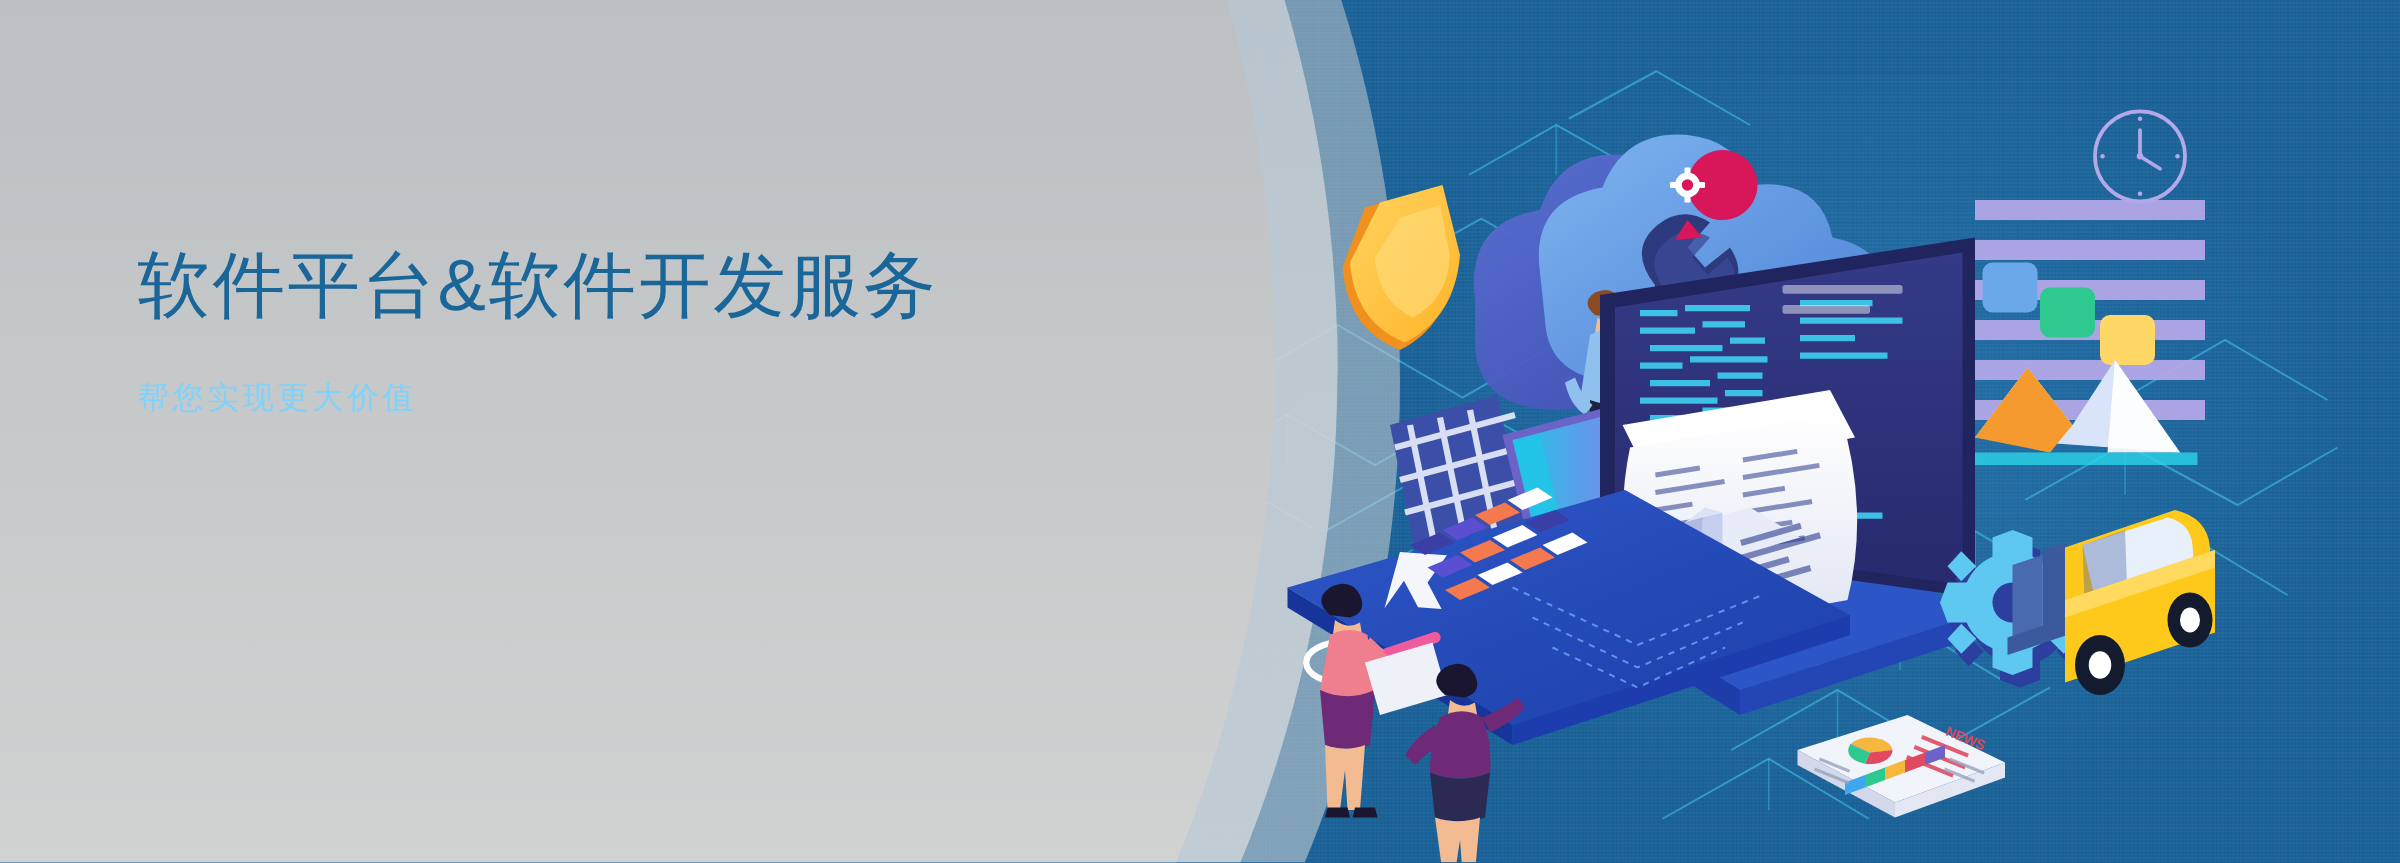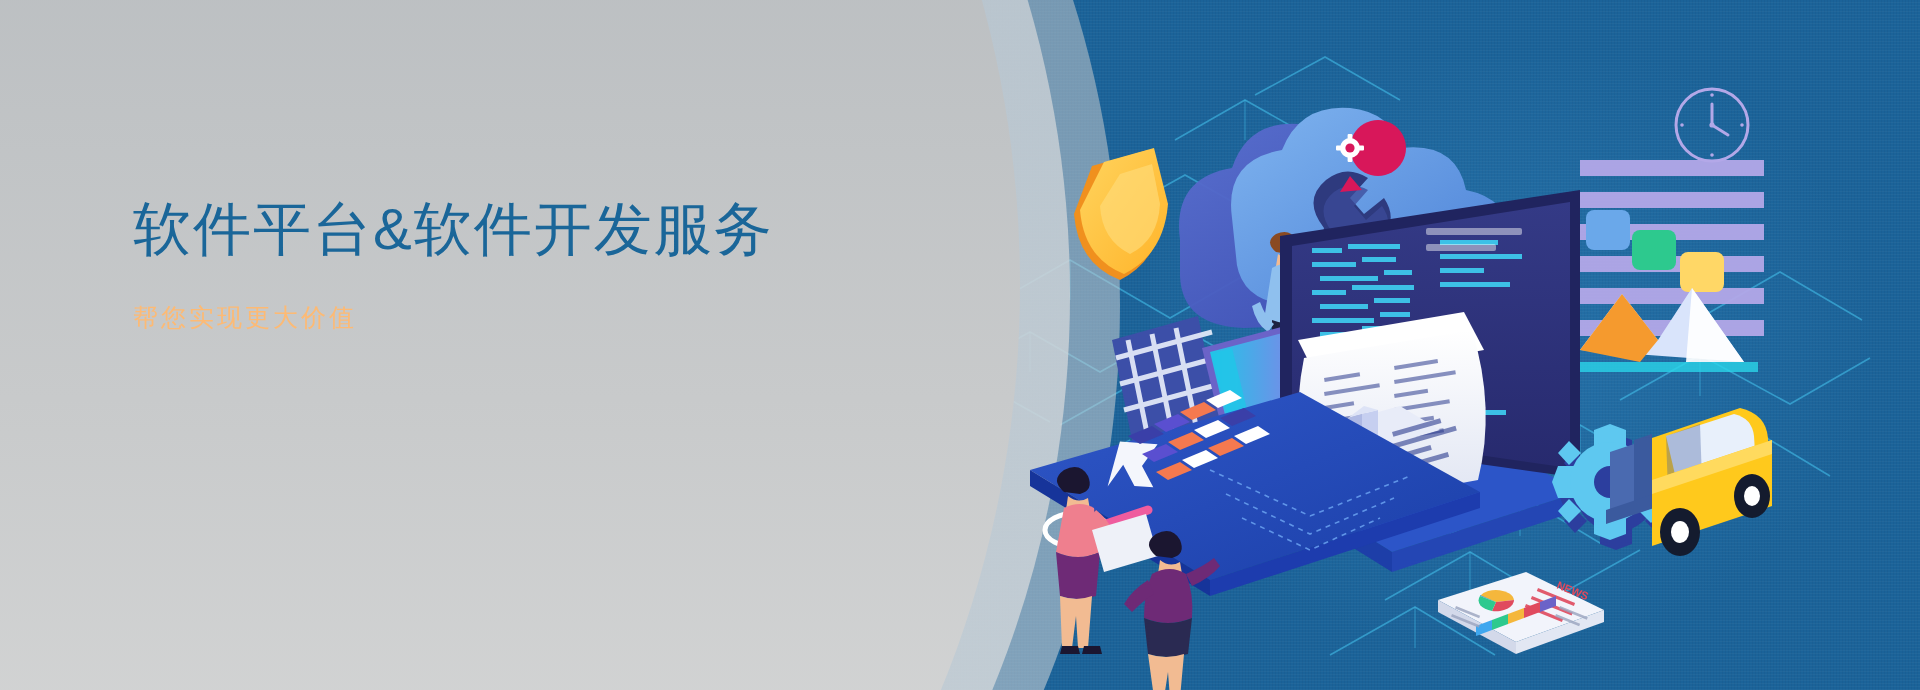--- a/index.html
+++ b/index.html
@@ -32,24 +32,24 @@
     opacity:.55;}
   .curve-mid{position:absolute;left:-590px;top:-640px;width:1660px;height:1870px;
     border-radius:50% / 50%;
     background:linear-gradient(180deg,#c6ccd2 0%,#d2d6d9 45%,#dcdedf 100%);
     opacity:.75;}
   .curve-main{position:absolute;left:-620px;top:-660px;width:1640px;height:1890px;
     border-radius:50% / 50%;
     background:linear-gradient(180deg,#aeb4b8 0%,#b9bdc0 28%,#c8cacb 56%,#d6d7d7 80%,#dededc 100%);}
 
   
-  .text-block{position:absolute;left:110px;top:196px;width:700px;margin-left:23px;}
+  .text-block{position:absolute;left:110px;top:196px;width:700px;}
   .headline{font-size:58px;line-height:1.15;color:#1a6699;letter-spacing:2px;
     font-weight:400;white-space:nowrap;}
-  .subline{margin-top:38px;font-size:25px;color:#fdba74;letter-spacing:3px;font-weight:400;}
+  .subline{margin-top:38px;font-size:25px;color:#7dd3fc;letter-spacing:3px;font-weight:400;}
 
   
   .illus{position:absolute;left:880px;top:40px;width:1040px;height:650px;}
   .illus svg{position:absolute;left:0;top:0;}
 </style>
 </head>
 <body>
 
 <div id="banner">
 

